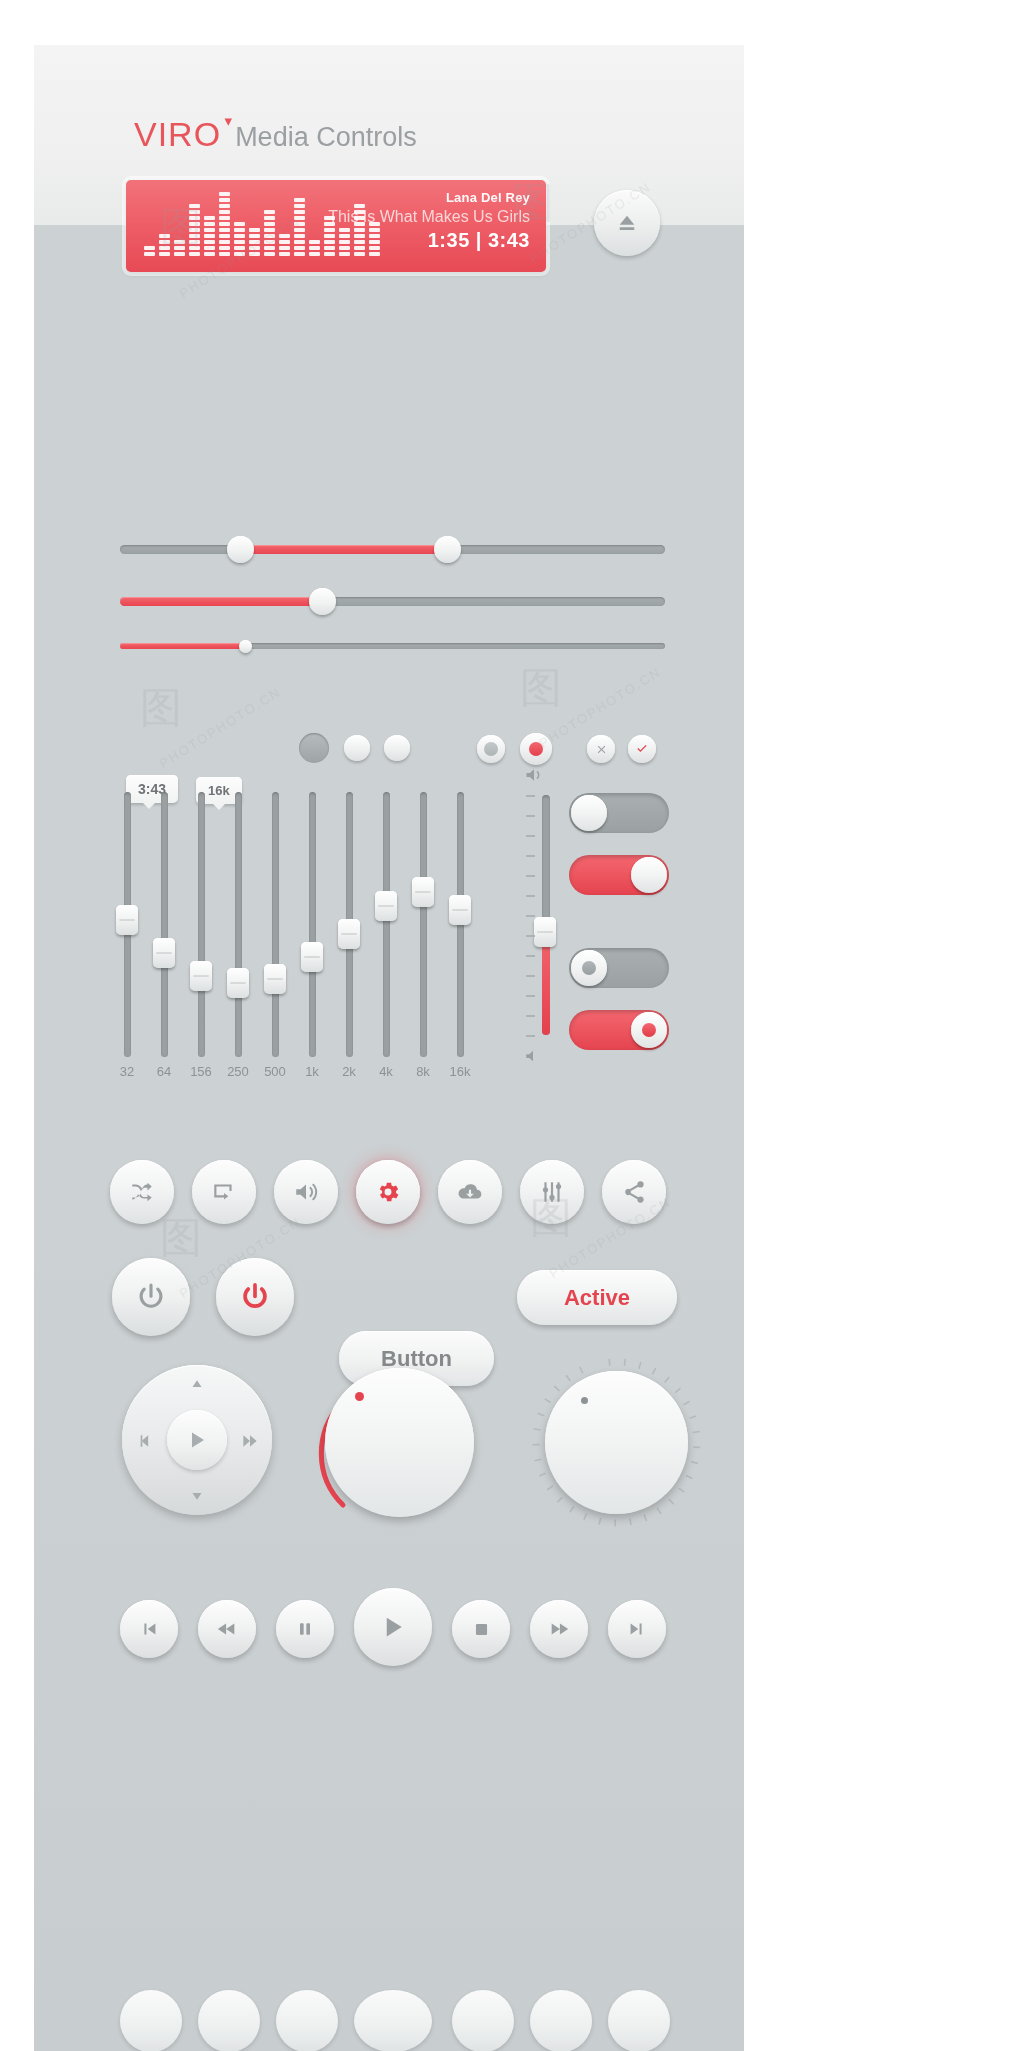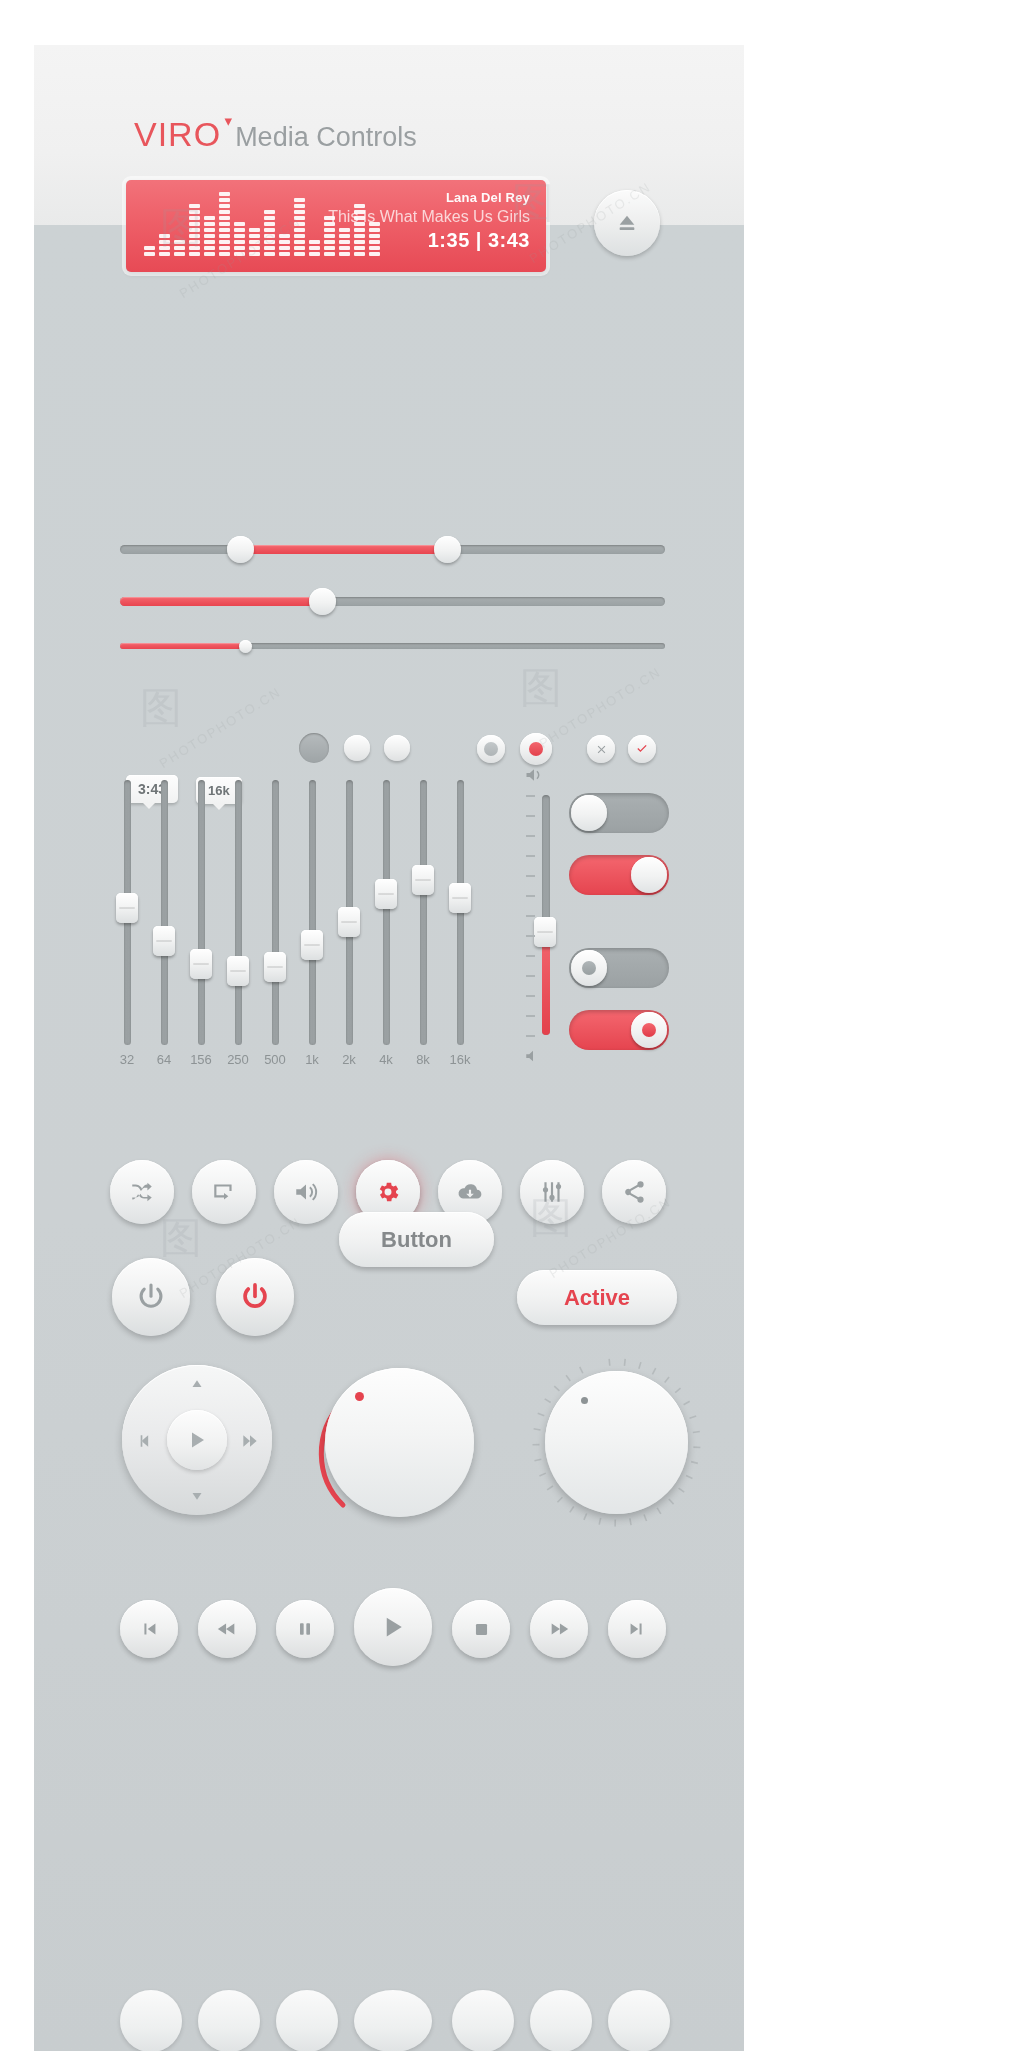--- a/index.html
+++ b/index.html
@@ -117,21 +117,21 @@
   .dot-gray {
     position:absolute; border-radius:50%;
     background: linear-gradient(180deg,#b6bbbd 0%,#9ea4a6 100%);
     box-shadow: inset 0 1px 2px rgba(0,0,0,.3);
   }
   .inner-dot { width:14px; height:14px; border-radius:50%; }
   .inner-red { background: linear-gradient(180deg,#f2666e 0%,#e3414c 100%); }
   .inner-gr  { background: linear-gradient(180deg,#c3c8ca 0%,#aeb4b6 100%); }
   
   #eq { position:absolute; left:86px; top:575px; width:360px; height:290px; }
-  .eq-band { position:absolute; width:14px; top:0; height:265px; }
+  .eq-band { position:absolute; width:14px; top:12px; height:265px; }
   .eq-slot {
     position:absolute; left:4px; top:0; width:7px; height:100%;
     border-radius:4px;
     background: linear-gradient(90deg,#a4aaac 0%,#9aa0a2 50%,#a4aaac 100%);
     box-shadow: inset 0 1px 3px rgba(0,0,0,.3);
   }
   .eq-handle {
     position:absolute; left:-4px; width:22px; height:30px; border-radius:5px;
     background: linear-gradient(180deg,#ffffff 0%,#f2f3f3 48%,#dde0e1 100%);
     box-shadow: 0 2px 3px rgba(0,0,0,.3), inset 0 1px 0 #fff;
@@ -582,21 +582,21 @@
         <path d="M7.2 6.4a7 7 0 1 0 9.6 0"></path>
     </svg>
   </div>
   <div class="power-btn" style="left:182px;top:1053px">
     <svg viewBox="0 0 24 24" style="fill:none;stroke:#e5444f;stroke-width:2.6;stroke-linecap:round">
       <path d="M12 3.5v8"></path>
         <path d="M7.2 6.4a7 7 0 1 0 9.6 0"></path>
     </svg>
   </div>
 
-  <div class="pill" id="pill-button" style="left:305px;top:1007px;width:155px">Button</div>
+  <div class="pill" id="pill-button" style="left:305px;top:1126px;width:155px">Button</div>
   <div class="pill" id="pill-active" style="left:483px;top:1065px;width:160px">Active</div>
 
   <div id="jog">
     <svg class="jog-arrow" viewBox="0 0 24 24" style="left:66px;top:10px;width:18px;height:18px">
         <path d="M12 7 18 16H6z"></path>
       </svg>
     <svg class="jog-arrow" viewBox="0 0 24 24" style="left:66px;top:122px;width:18px;height:18px">
         <path d="M12 17 6 8h12z"></path>
       </svg>
     <svg class="jog-arrow" viewBox="0 0 24 24" style="left:12px;top:66px;width:20px;height:20px">

